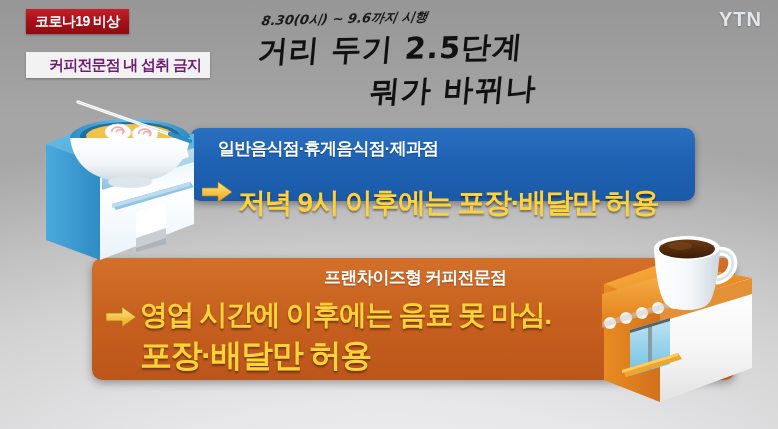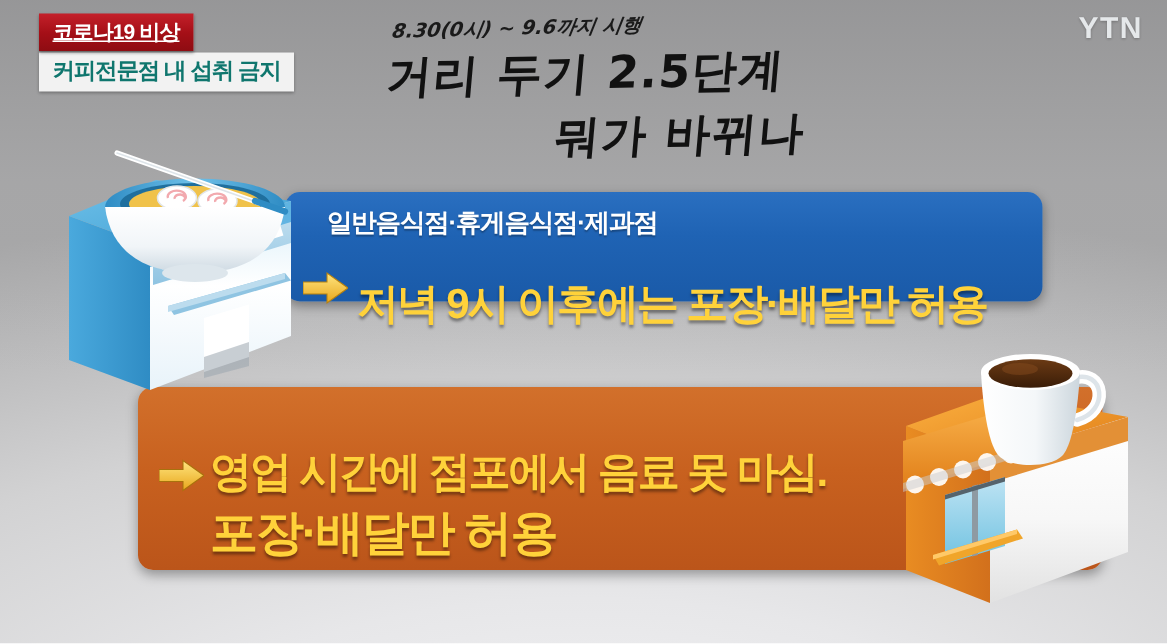--- a/index.html
+++ b/index.html
@@ -19,26 +19,25 @@
     pointer-events:none;z-index:0;
   }
 
   
   .cap-wrap{position:absolute;left:26px;top:9px;z-index:40;}
   .cap-red{
     display:inline-block;background:linear-gradient(to bottom,#c4202a 0%,#a50f17 52%,#8e0c12 100%);
     color:#fff;font-weight:bold;font-size:14px;line-height:14px;
     padding:5px 9px 6px 9px;letter-spacing:-0.6px;
     box-shadow:0 1px 2px rgba(0,0,0,.35);
-    text-decoration:underline;
   }
   .cap-white{
-    display:block;background:#f2f2f2;color:#0f766e;
+    display:block;background:#f2f2f2;color:#701a75;
     font-weight:bold;font-size:15px;line-height:15px;
-    padding:5px 9px 6px 9px;letter-spacing:-0.8px;margin-top:1px;
+    padding:5px 9px 6px 23px;letter-spacing:-0.8px;margin-top:18px;
     box-shadow:0 1px 2px rgba(0,0,0,.3);
     width:max-content;
   }
 
   
   .ytn{
     position:absolute;right:16px;top:8px;z-index:40;
     color:#eceff1;font-weight:bold;font-size:20px;letter-spacing:1px;
     text-shadow:0 1px 2px rgba(0,0,0,.28);opacity:.92;
   }
@@ -147,21 +146,22 @@
   <div class="banner banner-orange">
     <svg class="arrow-orange" viewBox="0 0 30 22">
       <defs>
         <linearGradient id="ag2" x1="0" y1="0" x2="0" y2="1">
           <stop offset="0" stop-color="#ffe680"></stop>
             <stop offset="1" stop-color="#e8a61c"></stop>
         </linearGradient>
       </defs>
       <path d="M0 7 L16 7 L16 1 L30 11 L16 21 L16 15 L0 15 Z" fill="url(#ag2)" stroke="#a8720c" stroke-width="0.7"></path>
     </svg>
-    <div class="main1">영업 시간에 점포에서 음료 못 마심.</div>
+    <div class="sub">프랜차이즈형 커피전문점</div>
+    <div class="main1">영업 시간에 이후에는 음료 못 마심.</div>
     <div class="main2">포장·배달만 허용</div>
   </div>
 
   <div class="illo-rest">
     <svg width="176" height="190" viewBox="0 0 176 190">
       <defs>
         <linearGradient id="boxTop" x1="0" y1="0" x2="1" y2="1">
           <stop offset="0" stop-color="#6fc0e8"></stop>
             <stop offset="1" stop-color="#3d9fd4"></stop>
         </linearGradient>

